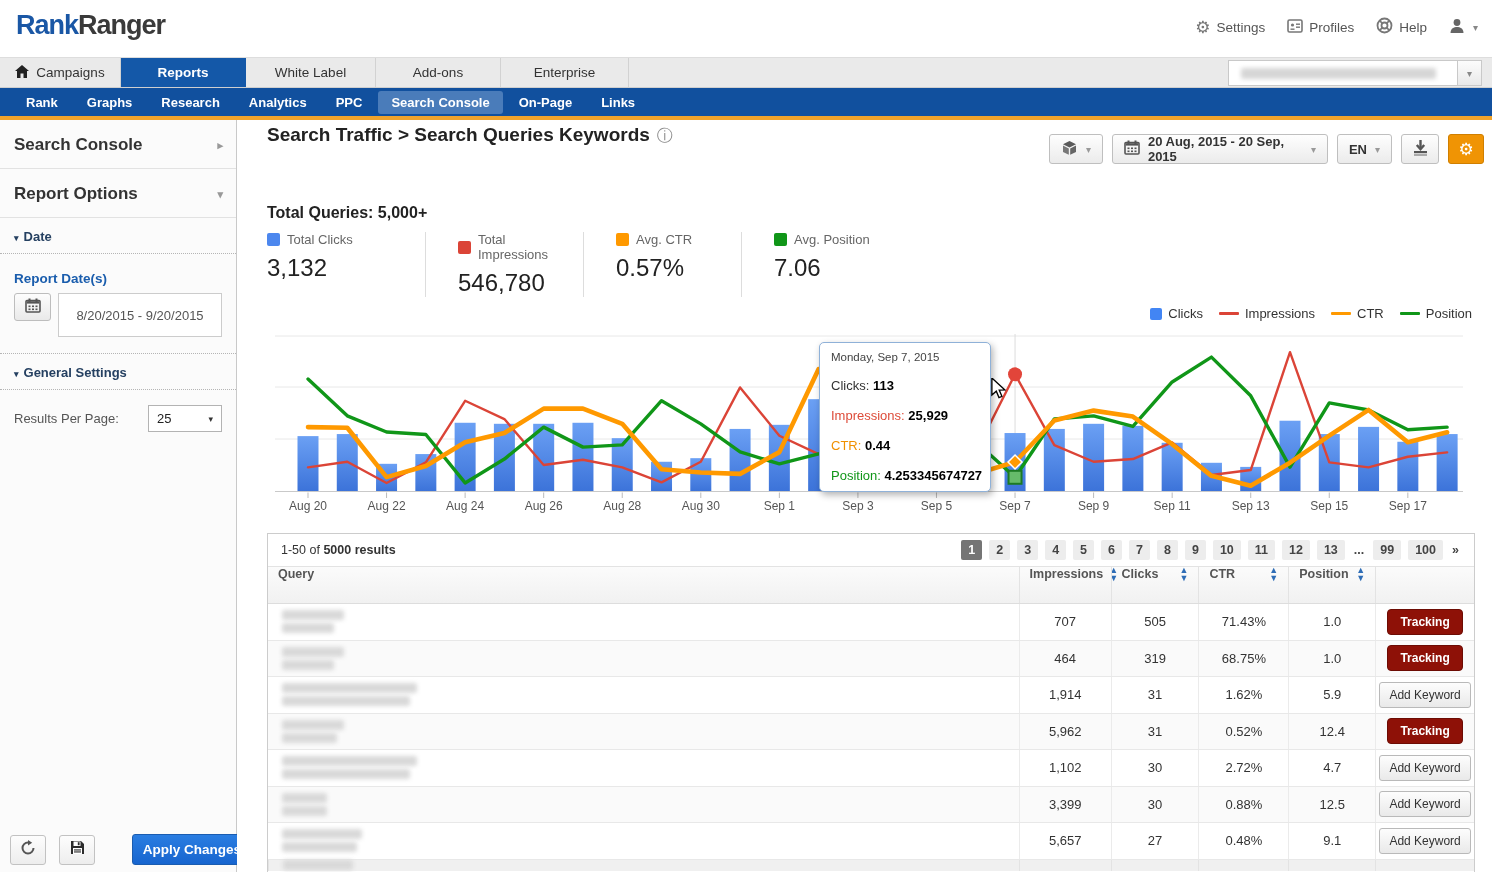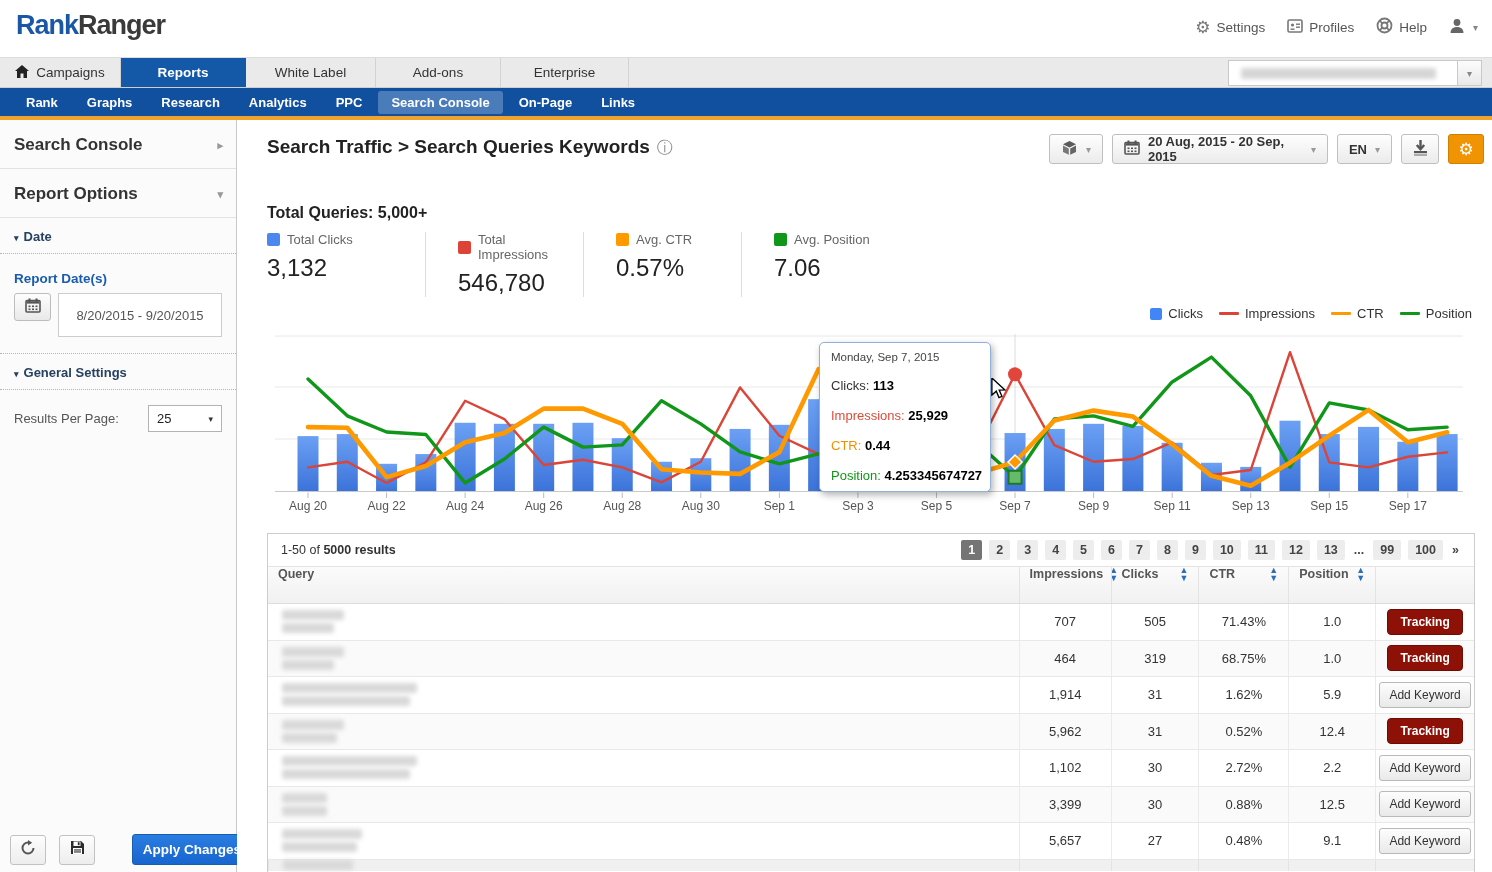--- a/index.html
+++ b/index.html
@@ -37,21 +37,21 @@
   .date-input{flex:1;height:44px;border:1px solid #ccc;background:#fff;font-size:13px;color:#555;display:flex;align-items:center;justify-content:center;cursor:text}
   .dotted{border-bottom:1px dotted #b5b5b5}
   .rpp{display:flex;align-items:center;justify-content:space-between;padding:15px 14px;font-size:13px;color:#555}
   .select{width:74px;height:27px;border:1px solid #b3b3b3;background:#fff;display:flex;align-items:center;justify-content:space-between;padding:0 8px;font-size:13px;color:#222;cursor:pointer}
   .select .car{font-size:9px;color:#333}
   .sb-foot{position:absolute;bottom:7px;left:10px;display:flex;gap:13px;align-items:center}
   .icon-btn{width:36px;height:30px;border:1px solid #c2c2c2;border-radius:3px;background:linear-gradient(#fdfdfd,#ededed);display:flex;align-items:center;justify-content:center;cursor:pointer}
   .apply{margin-left:24px;width:120px;height:31px;background:linear-gradient(#2a7de1,#1765cf);border:1px solid #1a5cb0;border-radius:3px;color:#fff;font-weight:bold;font-size:13.5px;display:flex;align-items:center;justify-content:center;cursor:pointer}
   
   .main{position:absolute;top:120px;left:237px;right:0;bottom:0;background:#fff}
-  .bc{position:absolute;left:30px;top:16px;font-size:19px;font-weight:bold;color:#222}
+  .bc{position:absolute;left:30px;top:4px;font-size:19px;font-weight:bold;color:#222}
   .bc .info{font-weight:normal;color:#8a8a8a;font-size:16px;margin-left:7px;cursor:pointer}
   .toolbar{position:absolute;right:8px;top:14px;display:flex;gap:9px;align-items:center}
   .tb-btn{height:30px;border:1px solid #bfbfbf;border-radius:3px;background:linear-gradient(#fefefe,#ebebeb);display:flex;align-items:center;justify-content:center;gap:8px;padding:0 11px;font-size:13px;color:#333;cursor:pointer}
   .tb-btn b{font-size:13px}
   .tb-caret{color:#999;font-size:10px}
   .tb-gear{background:#f09404;border-color:#d07f00;color:#fff;width:36px;padding:0;font-size:17px}
   .tq{position:absolute;left:30px;top:84px;font-size:16px;font-weight:bold;color:#222}
   .stats{position:absolute;left:30px;top:112px;display:flex}
   .stat{width:158px;padding-right:12px}
   .stat+.stat{border-left:1px solid #ddd;padding-left:32px}
@@ -527,21 +527,21 @@
           </div>
         </div>
         <div class="row">
           <div class="td c-q">
             <div class="blur" style="width: 135px;"></div>
             <div class="blur" style="width: 128px;"></div>
           </div>
           <div class="td c-imp">1,102</div>
           <div class="td c-clk">30</div>
           <div class="td c-ctr">2.72%</div>
-          <div class="td c-pos">2.2</div>
+          <div class="td c-pos">4.7</div>
           <div class="td c-act">
             <button class="btn-add">Add Keyword</button>
           </div>
         </div>
         <div class="row">
           <div class="td c-q">
             <div class="blur" style="width: 45px;"></div>
             <div class="blur" style="width: 45px;"></div>
           </div>
           <div class="td c-imp">3,399</div>

